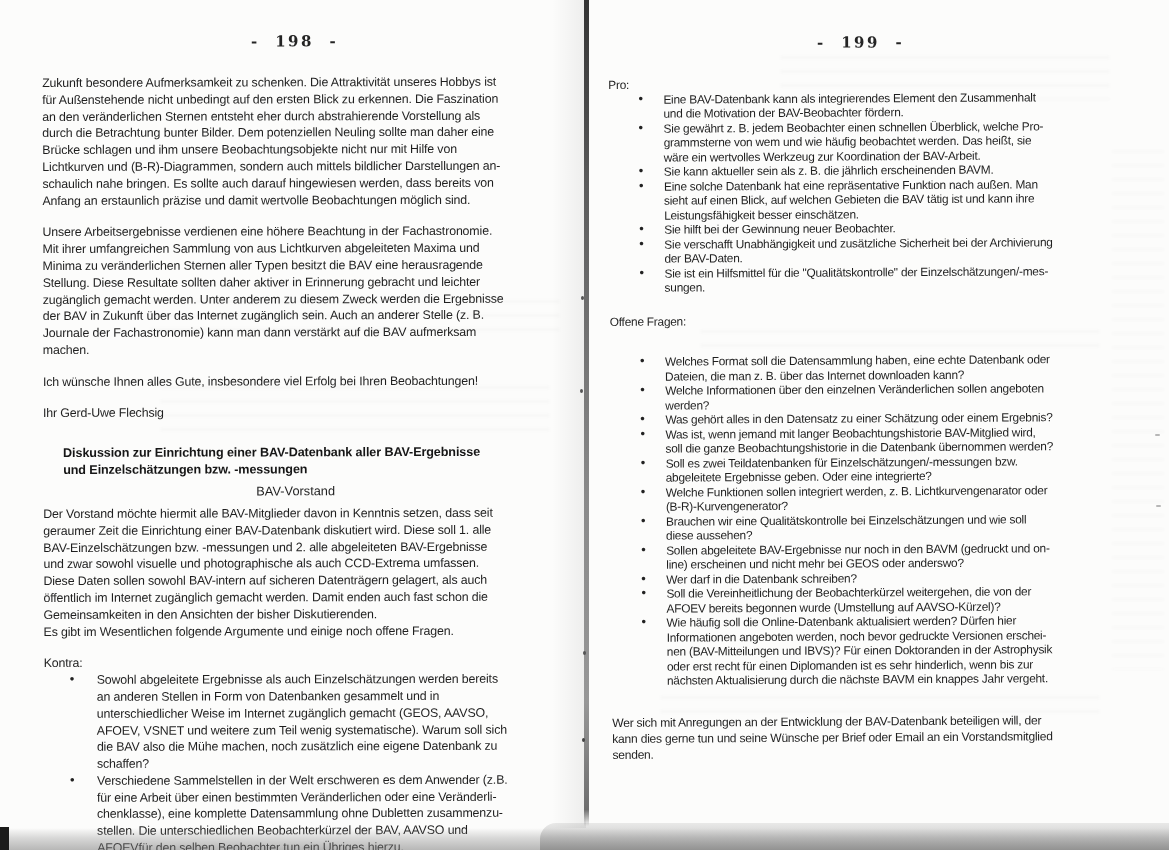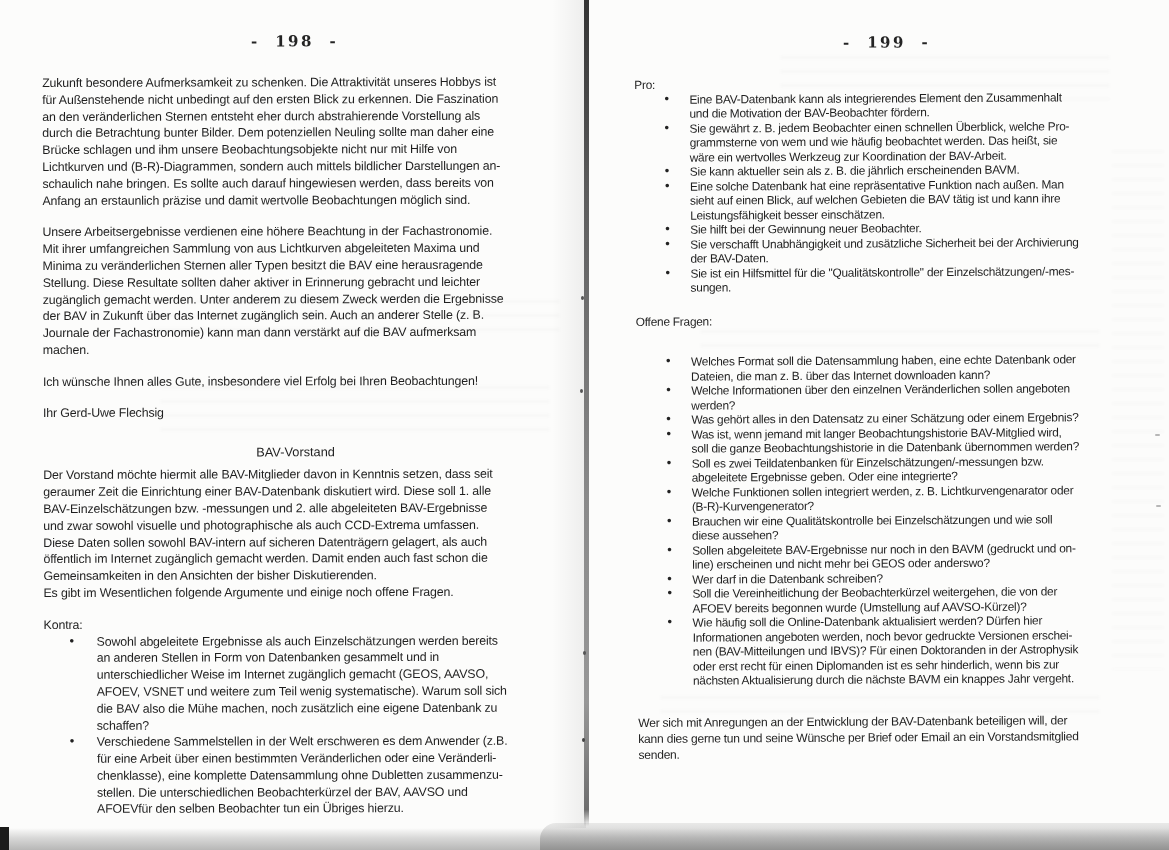--- a/index.html
+++ b/index.html
@@ -7,21 +7,21 @@
     width:1169px;height:850px;position:relative;overflow:hidden;
     background:#fcfcfb;
     font-family:"Liberation Sans",sans-serif;
     color:#1f1f1f;
   }
   
   .page{position:absolute;top:0;}
   .page-inner{transform-origin:top left;}
   .page-left{left:42px;width:505px;}
   .page-left .page-inner{transform:rotate(-0.15deg);}
-  .page-right{left:634px;width:505px;}
+  .page-right{left:608px;width:505px;}
   .page-right .page-inner{transform:rotate(-0.35deg);}
 
   .page-number{
     font-family:"DejaVu Serif",serif;
     font-weight:bold;font-size:15px;letter-spacing:2.5px;
     text-align:center;color:#242424;
     margin:33px 0 24px 0;white-space:pre;
   }
   .page-right .page-number{margin:35px 0 25px 0;}
 
@@ -119,20 +119,22 @@
 Mit ihrer umfangreichen Sammlung von aus Lichtkurven abgeleiteten Maxima und
 Minima zu veränderlichen Sternen aller Typen besitzt die BAV eine herausragende
 Stellung. Diese Resultate sollten daher aktiver in Erinnerung gebracht und leichter
 zugänglich gemacht werden. Unter anderem zu diesem Zweck werden die Ergebnisse
 der BAV in Zukunft über das Internet zugänglich sein. Auch an anderer Stelle (z. B.
 Journale der Fachastronomie) kann man dann verstärkt auf die BAV aufmerksam
 machen.</p>
       <p class="para closing">Ich wünsche Ihnen alles Gute, insbesondere viel Erfolg bei Ihren Beobachtungen!</p>
       <p class="para signature">Ihr Gerd-Uwe Flechsig</p>
 
+      <h2 class="heading">Diskussion zur Einrichtung einer BAV-Datenbank aller BAV-Ergebnisse
+und Einzelschätzungen bzw. -messungen</h2>
       <div class="subheading">BAV-Vorstand</div>
 
       <p class="para">Der Vorstand möchte hiermit alle BAV-Mitglieder davon in Kenntnis setzen, dass seit
 geraumer Zeit die Einrichtung einer BAV-Datenbank diskutiert wird. Diese soll 1. alle
 BAV-Einzelschätzungen bzw. -messungen und 2. alle abgeleiteten BAV-Ergebnisse
 und zwar sowohl visuelle und photographische als auch CCD-Extrema umfassen.
 Diese Daten sollen sowohl BAV-intern auf sicheren Datenträgern gelagert, als auch
 öffentlich im Internet zugänglich gemacht werden. Damit enden auch fast schon die
 Gemeinsamkeiten in den Ansichten der bisher Diskutierenden.
 Es gibt im Wesentlichen folgende Argumente und einige noch offene Fragen.</p>

